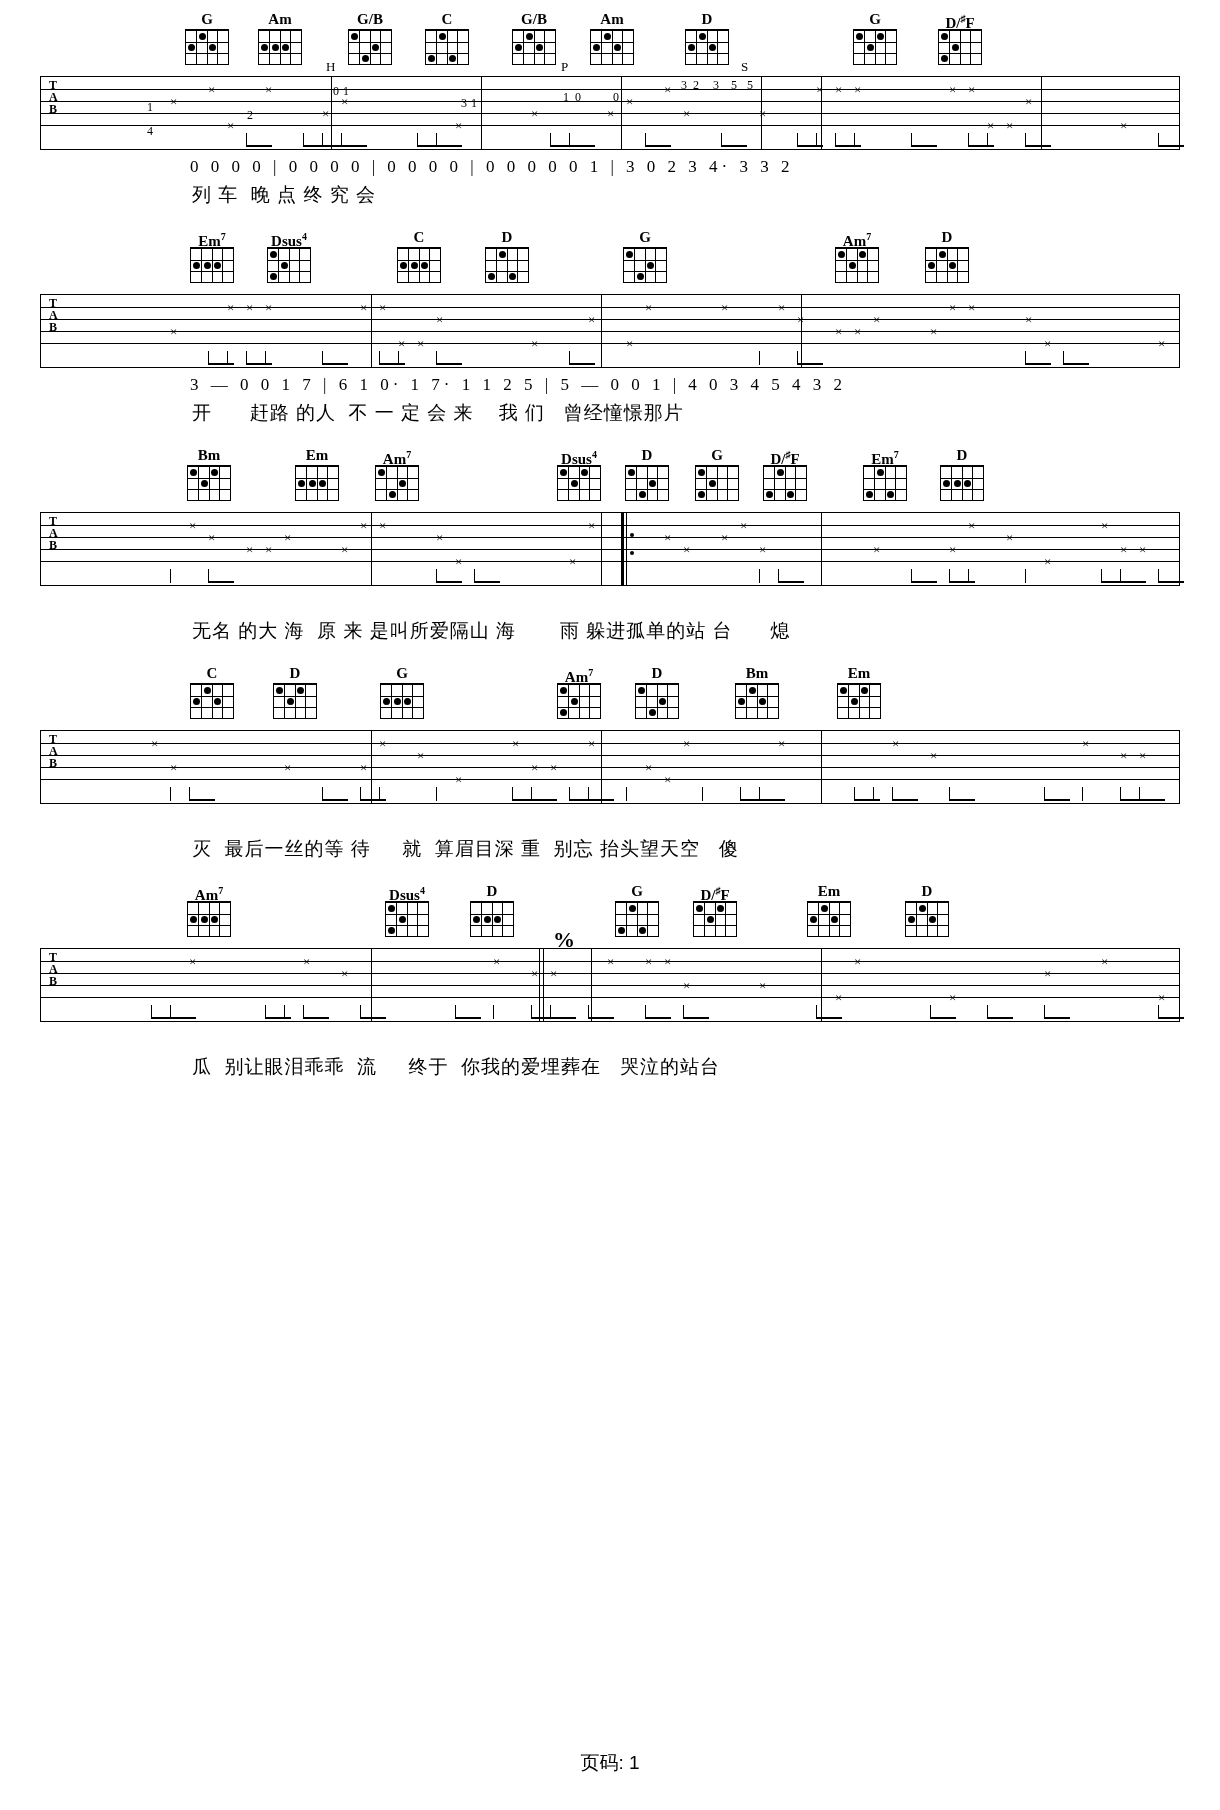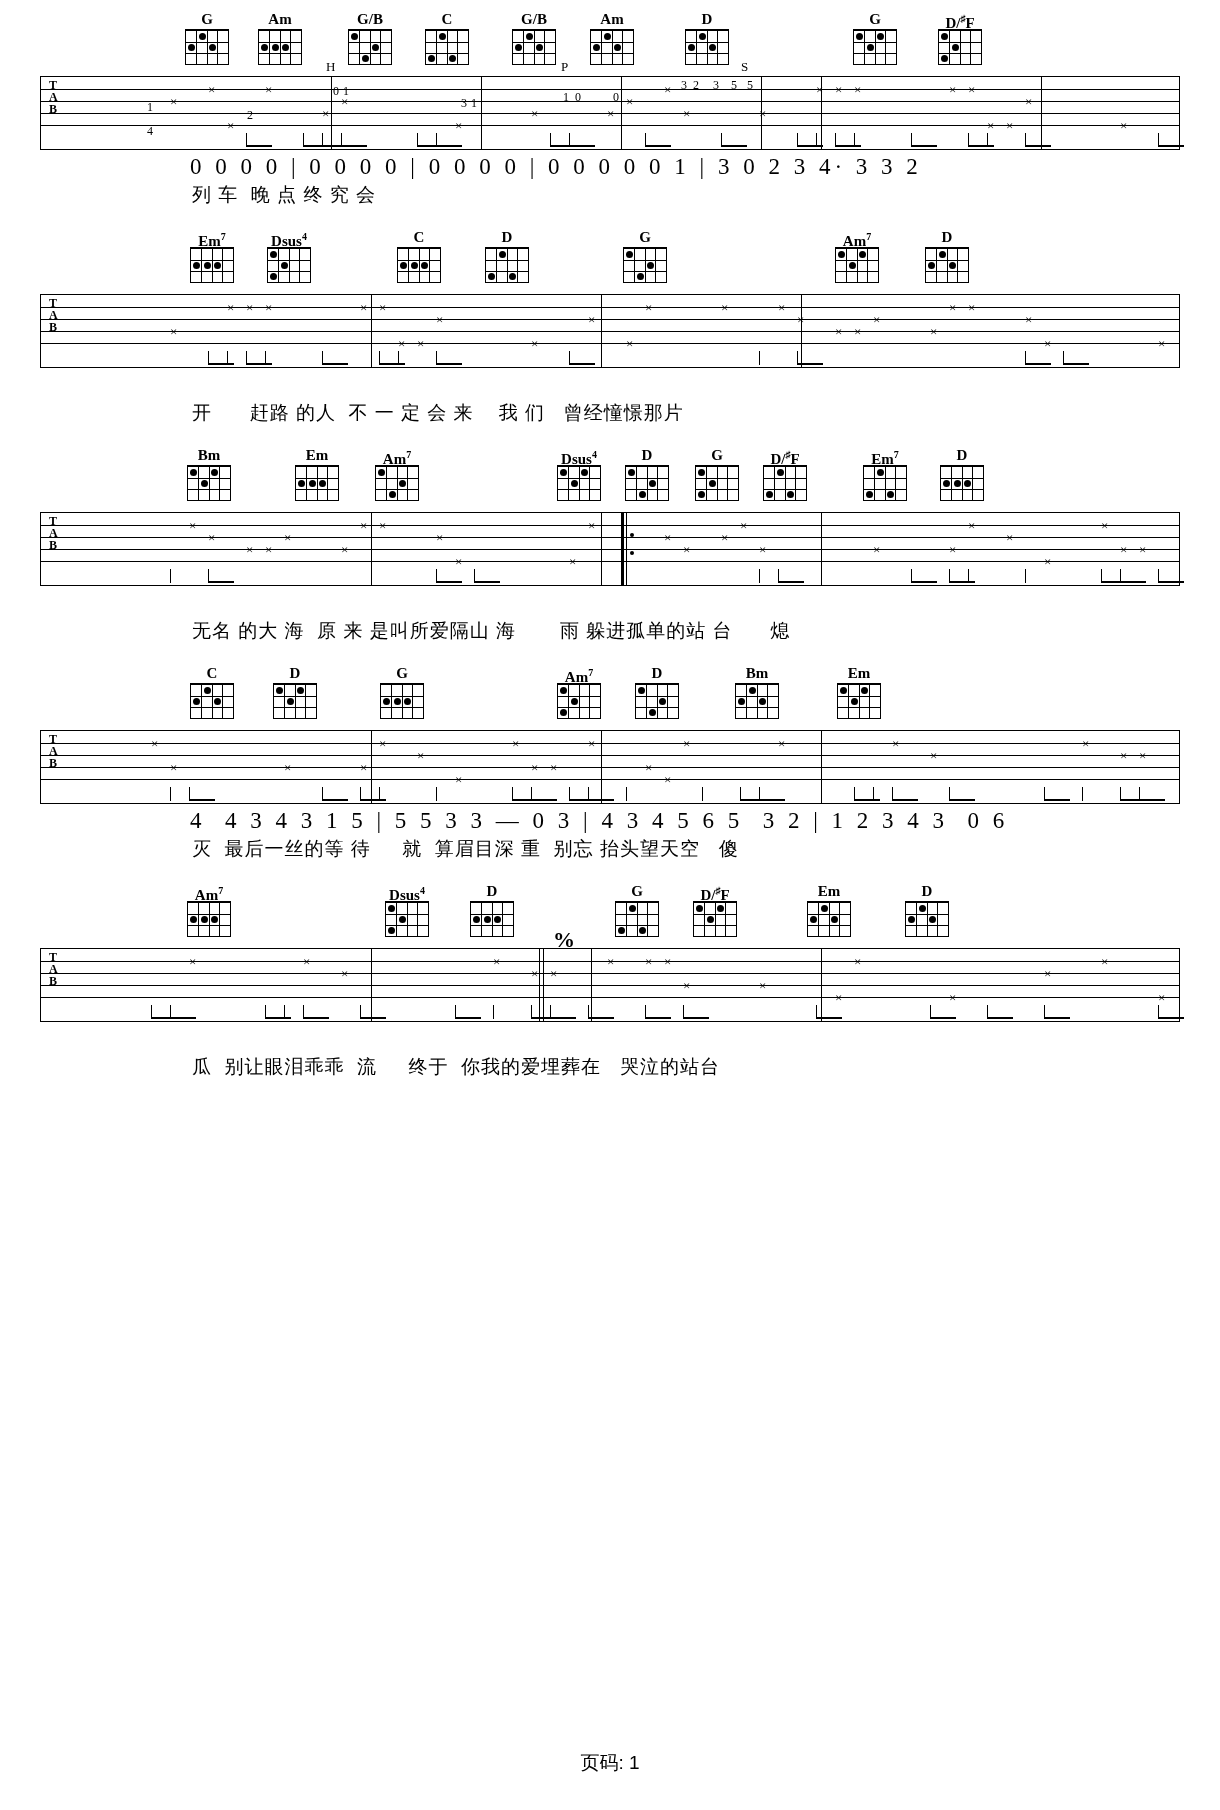--- a/index.html
+++ b/index.html
@@ -186,21 +186,21 @@
 
   
   .melody {
     position: relative;
     height: 58px;
     margin-top: 4px;
   }
   .mnote {
     position: absolute;
     font-family: "Liberation Serif", serif;
-    font-size: 23px;
+    font-size: 17px;
     line-height: 26px;
     top: 0;
     white-space: pre;
   }
   .lyric {
     position: absolute;
     font-size: 19px;
     line-height: 22px;
     top: 30px;
     white-space: pre;
@@ -594,20 +594,21 @@
           <div class="xnote" style="left: 927px; top: 6px;">×</div>
           <div class="xnote" style="left: 984px; top: 18px;">×</div>
           <div class="stem" style="left: 984px;"></div>
           <div class="beam" style="left: 984px; width: 26px;"></div>
           <div class="xnote" style="left: 1003px; top: 42px;">×</div>
           <div class="stem" style="left: 1022px;"></div>
           <div class="beam" style="left: 1022px; width: 26px;"></div>
           <div class="xnote" style="left: 1117px; top: 42px;">×</div>
         </div>
         <div class="melody">
+          <div class="mnote" style="left: 150px; letter-spacing: 4px;">3 — 0 0 1 7 | 6 1 0· 1 7· 1 1 2 5 | 5 — 0 0 1 | 4 0 3 4 5 4 3 2</div>
           <div class="lyric" style="left: 152px; letter-spacing: 1px;">开      赶路 的人  不 一 定 会 来    我 们   曾经憧憬那片</div>
         </div>
       </div>
       <div class="system" style="margin-top: 18px;">
         <div class="chordrow">
           <div class="chord" style="left: 142px;">
             <div class="cname">Bm</div>
             <div class="grid">
               <i class="v v1"></i>
               <i class="v v2"></i>
@@ -954,21 +955,20 @@
           <div class="xnote" style="left: 1041px; top: 6px;">×</div>
           <div class="stem" style="left: 1041px;"></div>
           <div class="xnote" style="left: 1079px; top: 18px;">×</div>
           <div class="stem" style="left: 1079px;"></div>
           <div class="beam" style="left: 1079px; width: 26px;"></div>
           <div class="xnote" style="left: 1098px; top: 18px;">×</div>
           <div class="stem" style="left: 1098px;"></div>
           <div class="beam" style="left: 1098px; width: 26px;"></div>
         </div>
         <div class="melody">
-          <div class="mnote" style="left: 150px; letter-spacing: 4px;">4  4 3 4 3 1 5 | 5 5 3 3 — 0 3 | 4 3 4 5 6 5  3 2 | 1 2 3 4 3  0 6</div>
           <div class="lyric" style="left: 152px; letter-spacing: 1px;">灭  最后一丝的等 待     就  算眉目深 重  别忘 抬头望天空   傻</div>
         </div>
       </div>
       <div class="system" style="margin-top: 18px;">
         <div class="chordrow">
           <div class="chord" style="left: 142px;">
             <div class="cname">Am<sup>7</sup></div>
             <div class="grid">
               <i class="v v1"></i>
               <i class="v v2"></i>

